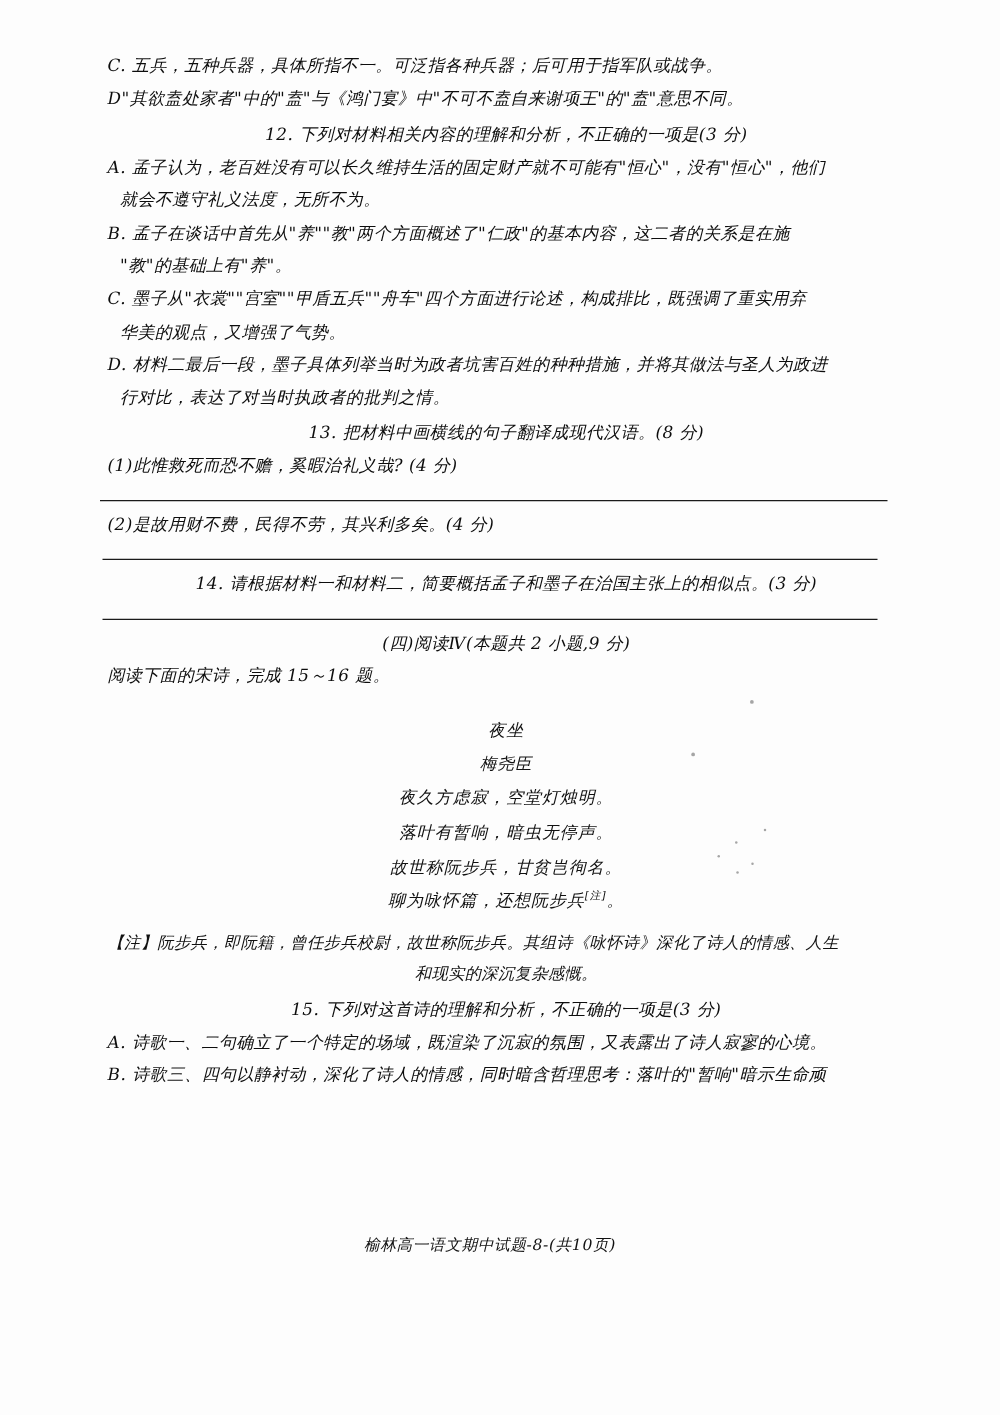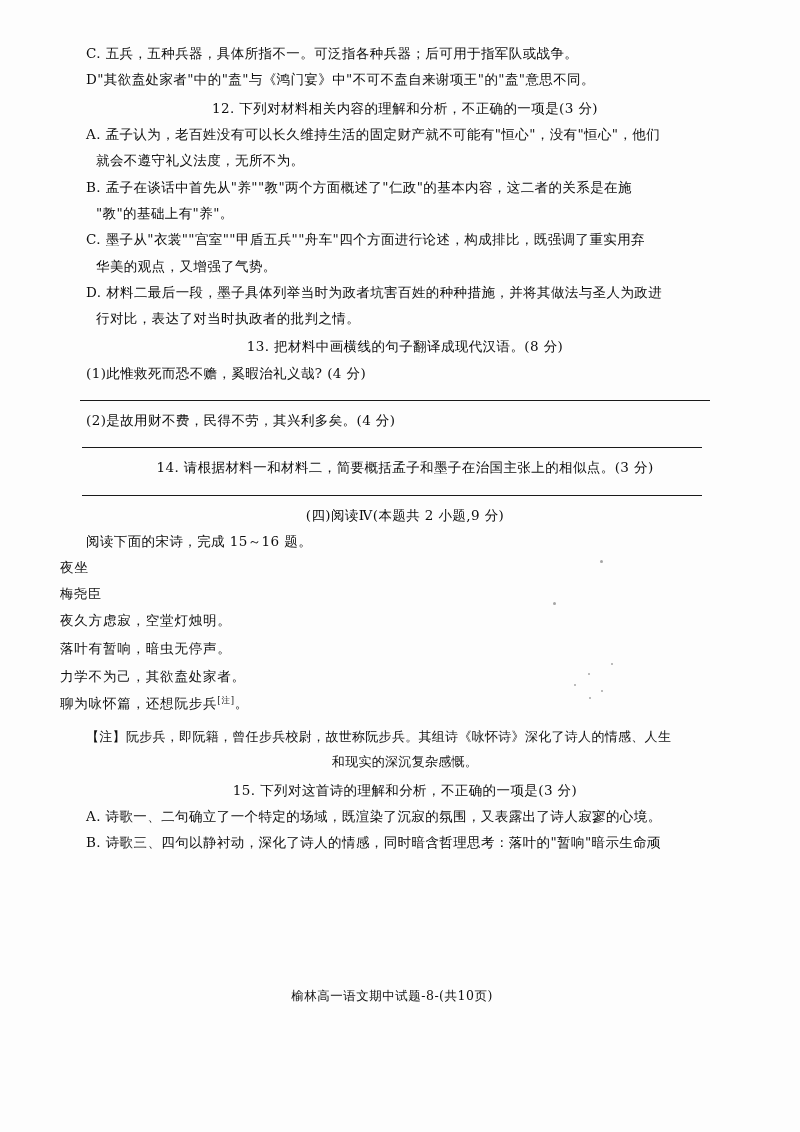--- a/index.html
+++ b/index.html
@@ -14,20 +14,21 @@
     font-family: "DejaVu Serif", "Liberation Serif", serif;
     color: #111;
   }
   .page {
     position: absolute;
     left: 0; top: 0;
     width: 800px;
     height: 1132px;
     background: #fdfdfd;
     overflow: hidden;
+    font-style: italic;
   }
   .sheet {
     position: absolute;
     left: 60px;
     top: 40px;
     width: 690px;
     height: 990px;
   }
   .line {
     font-size: 13.5px;
@@ -44,21 +45,22 @@
     border-bottom: 1px solid #1a1a1a;
     height: 0;
     margin: 14px 0 6px 20px;
     width: 630px;
   }
   .answer-rule.short {
     width: 620px;
     margin-left: 22px;
   }
   .poem-wrap {
-    margin-top: 0;
+    text-align: center;
+    margin-top: 18px;
   }
   .poem-title {
     font-size: 13.5px;
     line-height: 2.0;
     letter-spacing: 1px;
   }
   .poem-author {
     font-size: 13px;
     line-height: 2.0;
     letter-spacing: 1px;
@@ -128,21 +130,21 @@
     <div class="answer-rule short"></div>
 
     <div class="line ind0">(四)阅读Ⅳ(本题共 2 小题,9 分)</div>
     <div class="line ind1">阅读下面的宋诗，完成 15～16 题。</div>
 
     <div class="poem-wrap">
       <div class="poem-title">夜坐</div>
       <div class="poem-author">梅尧臣</div>
       <div class="poem-line">夜久方虑寂，空堂灯烛明。</div>
       <div class="poem-line">落叶有暂响，暗虫无停声。</div>
-      <div class="poem-line">力学不为己，其欲盍处家者。</div>
+      <div class="poem-line">故世称阮步兵，甘贫岂徇名。</div>
       <div class="poem-line"><span>聊为咏怀篇，还想阮步兵</span><span class="sup">[注]</span><span>。</span></div>
     </div>
 
     <div class="note-line ind1" style="margin-top:6px">【注】阮步兵，即阮籍，曾任步兵校尉，故世称阮步兵。其组诗《咏怀诗》深化了诗人的情感、人生</div>
     <div class="note-line ind0">和现实的深沉复杂感慨。</div>
 
     <div class="line ind0 blk">15. 下列对这首诗的理解和分析，不正确的一项是(3 分)</div>
     <div class="line ind1">A. 诗歌一、二句确立了一个特定的场域，既渲染了沉寂的氛围，又表露出了诗人寂寥的心境。</div>
     <div class="line ind1">B. 诗歌三、四句以静衬动，深化了诗人的情感，同时暗含哲理思考：落叶的"暂响"暗示生命顽</div>
 

